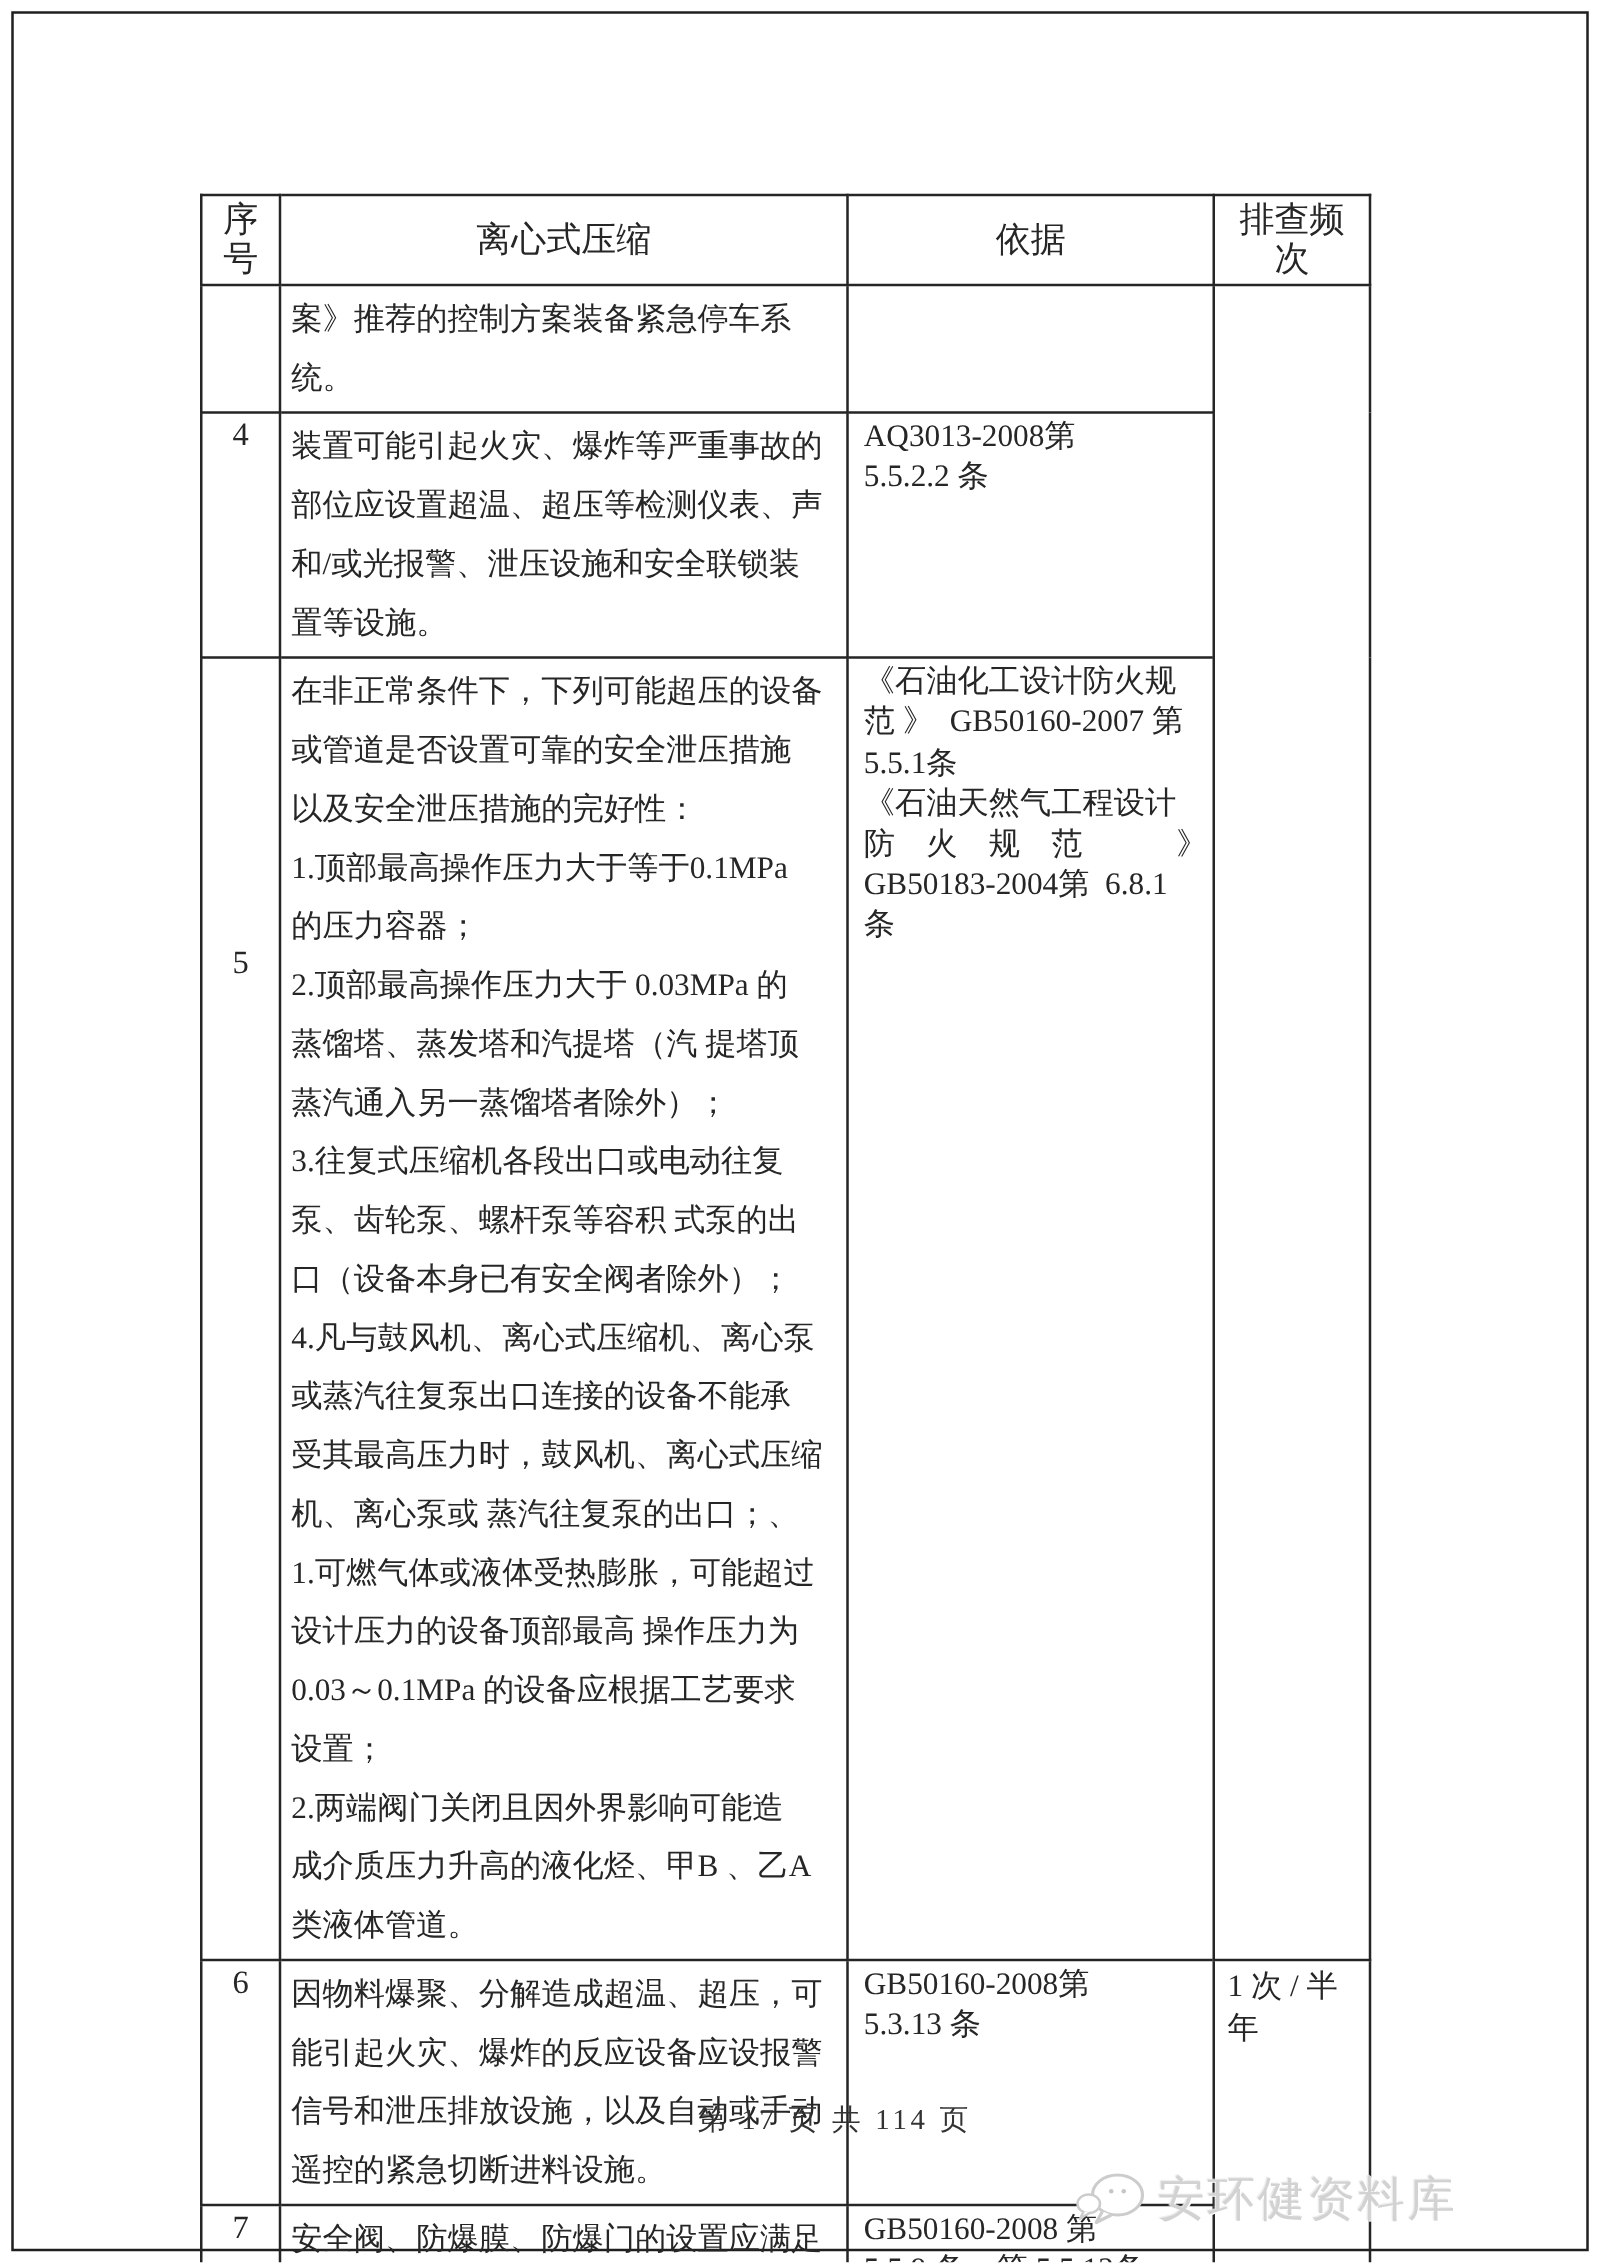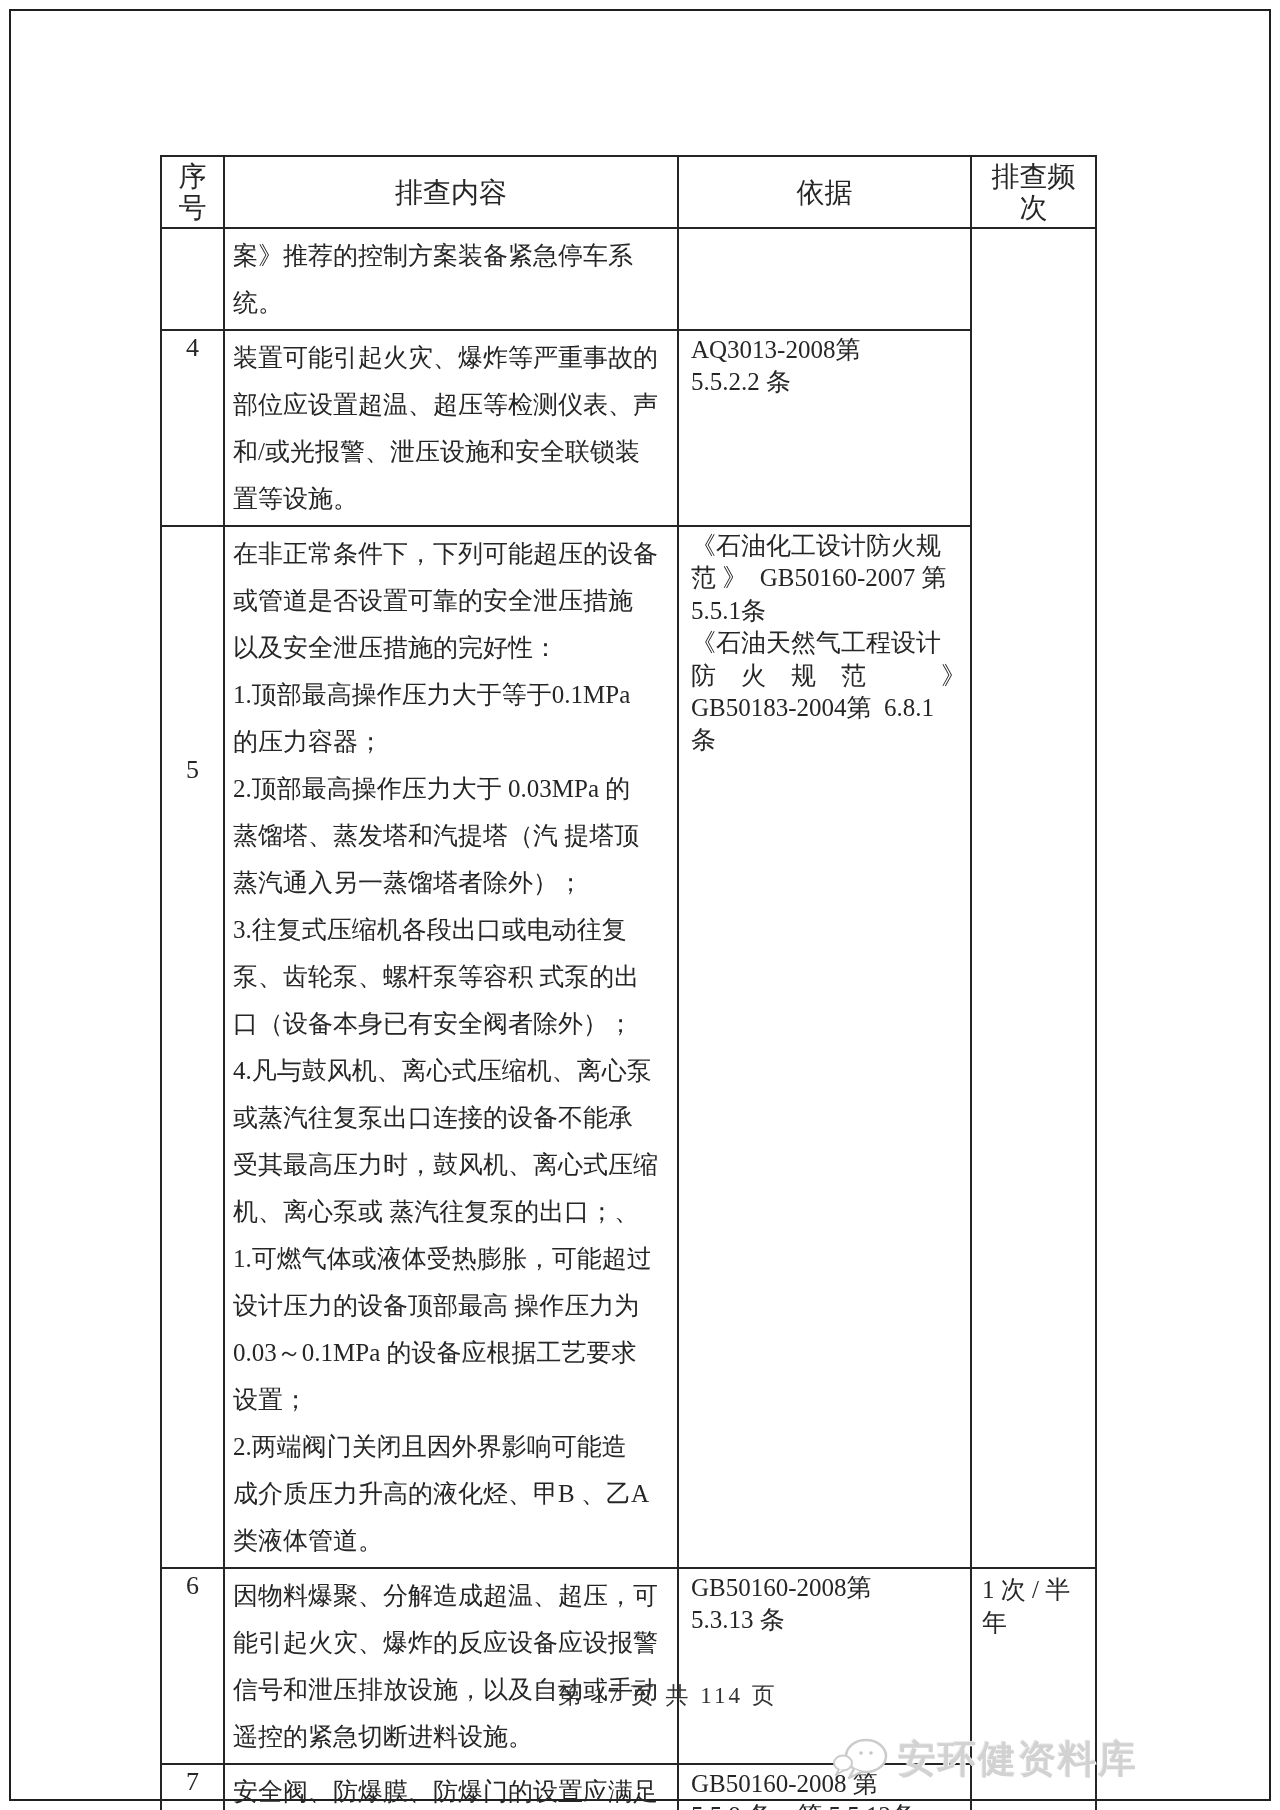--- a/index.html
+++ b/index.html
@@ -74,28 +74,28 @@
     left: 0;
     width: 100%;
     text-align: center;
     font-size: 23px;
     letter-spacing: 3px;
     color: #333333;
     padding-left: 28px;
   }
   .watermark {
     position: absolute;
-    left: 832px;
+    left: 860px;
     top: 1734px;
     display: flex;
     align-items: center;
     gap: 8px;
     color: #d2d2d2;
     font-size: 38px;
-    font-weight: bold;
+    font-weight: normal;
     letter-spacing: 2px;
     text-shadow: 1px 1px 0 #ffffff, -1px -1px 1px #e8e8e8;
     user-select: none;
   }
   .watermark svg { display: block; }
 </style>
 </head>
 <body>
 
 <div class="page">
@@ -105,21 +105,21 @@
     <colgroup>
       <col style="width:63px">
       <col style="width:454px">
       <col style="width:293px">
       <col style="width:125px">
     </colgroup>
     <thead>
       <tr>
         <th>序
 号</th>
-        <th>排查内容</th>
+        <th>离心式压缩</th>
         <th>依据</th>
         <th>排查频
 次</th>
       </tr>
     </thead>
     <tbody>
       <tr>
         <td class="num"></td>
         <td class="content">案》推荐的控制方案装备紧急停车系
 统。</td>

